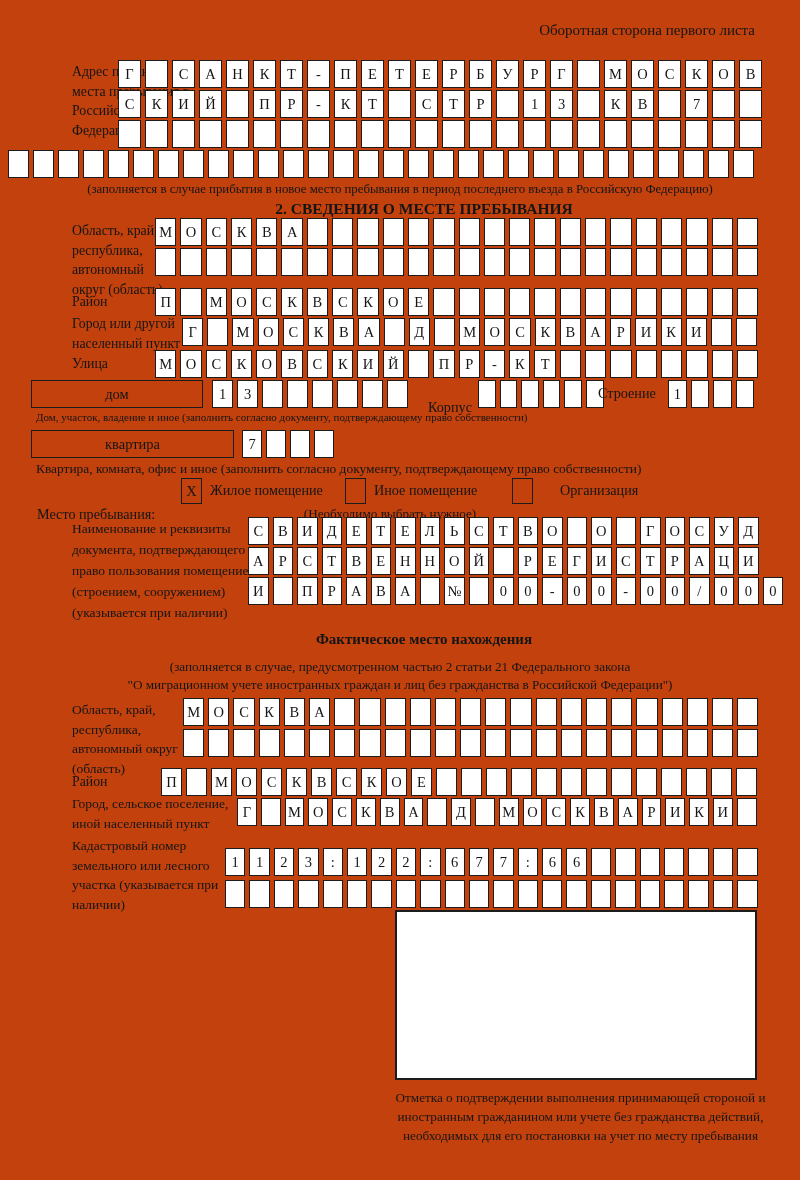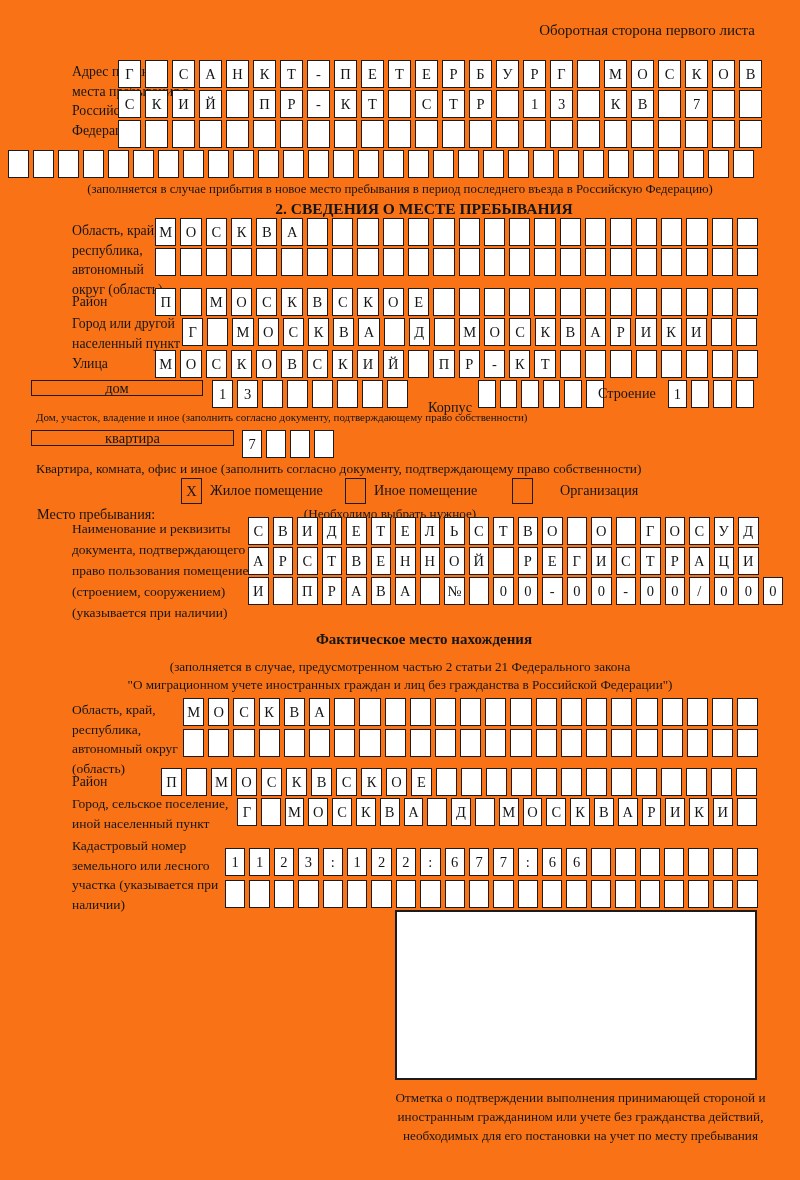--- a/index.html
+++ b/index.html
@@ -1,35 +1,35 @@
 <!DOCTYPE html>
 <html><head>
 <meta charset="utf-8">
 <style>
   * { box-sizing: border-box; margin: 0; padding: 0; }
   html,body { background:#ffffff; }
   body { font-family: "Liberation Serif", "DejaVu Serif", serif; color:#151515; }
   #form-page {
     position: relative; width: 800px; height: 1180px;
-    background:#f97316; overflow:hidden;
+    background:#c2410c; overflow:hidden;
   }
   .abs { position:absolute; }
   .label { font-size:13.8px; line-height:19.5px; color:#151515; }
   .note  { font-size:13px; color:#151515; }
   .center { text-align:center; }
   .bold { font-weight:bold;padding-left:48px; }
   .cellrow { display:flex; gap:4px; }
   .cell {
     width: var(--cw, 21px); height: 28px; flex:0 0 auto;
     border: 1.6px solid #1c1c1c; background:#fff;
     display:flex; align-items:center; justify-content:center;
     font-size:14.5px; font-family:"Liberation Serif","DejaVu Serif",serif;
   }
   .typebox {
-    border: 1.6px solid #1c1c1c; height:16px;
+    border: 1.6px solid #1c1c1c; height:28px;
     display:flex; align-items:center; justify-content:center;
     font-size:14.5px;
   }
   .checkbox {
     width:21px; height:26px; border:1.6px solid #1c1c1c;
     display:inline-flex; align-items:center; justify-content:center;
     font-size:14.5px; vertical-align:middle;
   }
   .stamp-box { border:2px solid #1c1c1c; background:#fff; }
   .inline-label { font-size:14.2px; }

